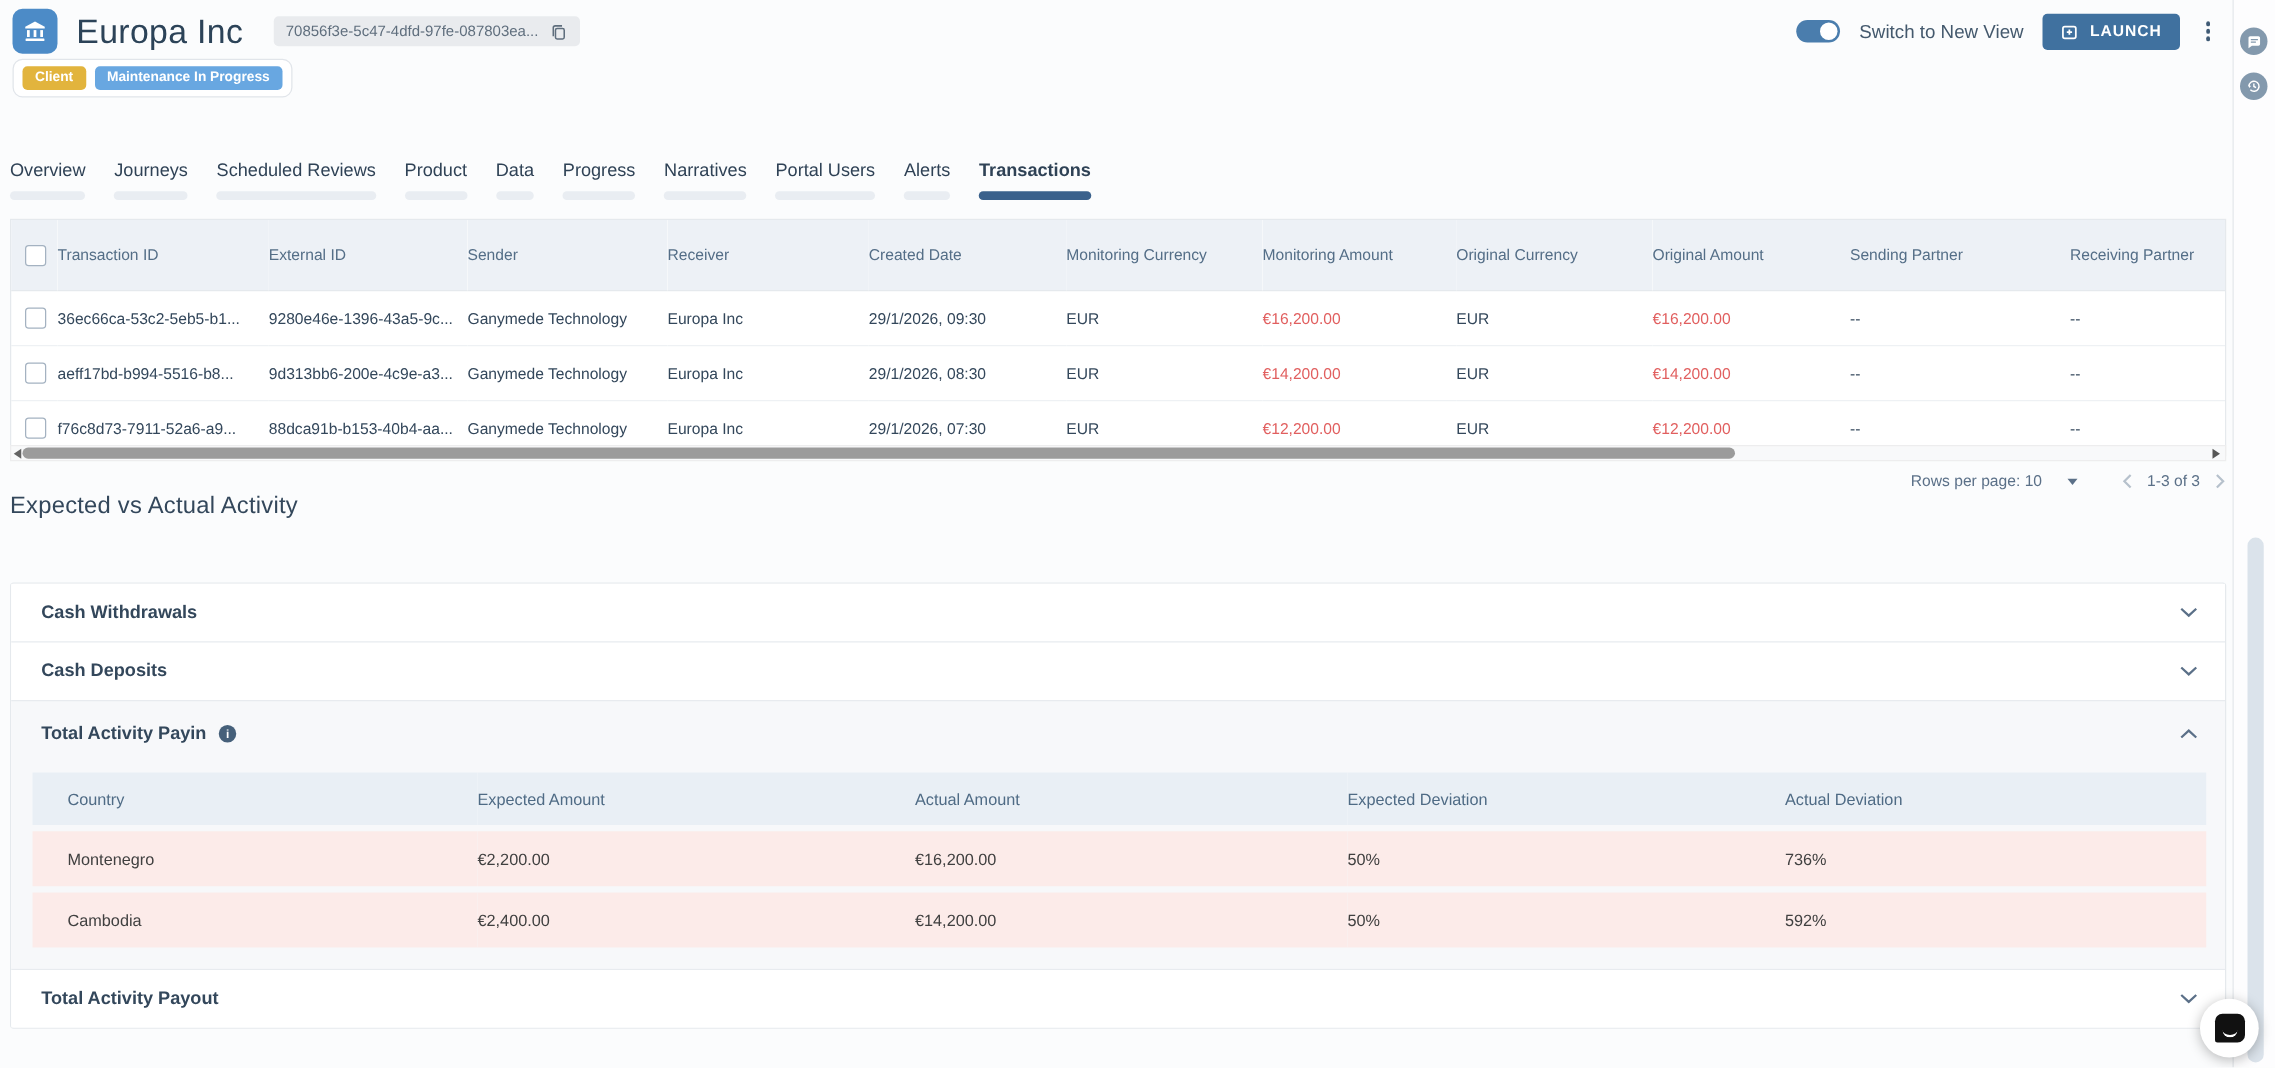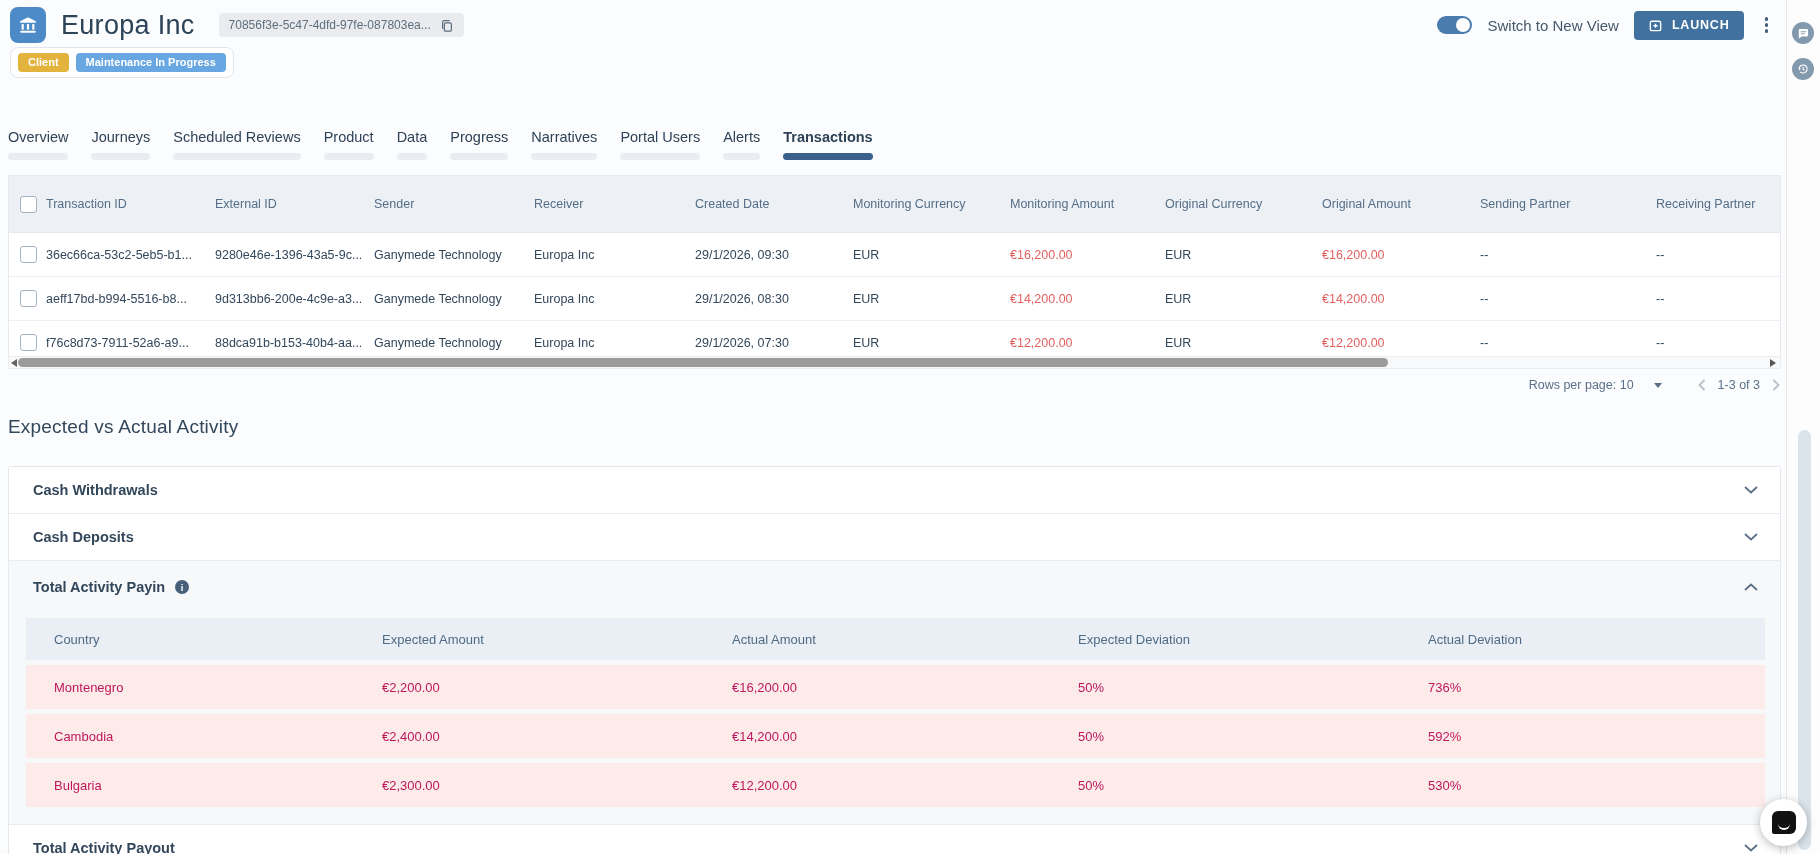--- a/index.html
+++ b/index.html
@@ -47,34 +47,34 @@
   .hs-right{position:absolute;right:4px;top:2px;width:0;height:0;border-top:4px solid transparent;border-bottom:4px solid transparent;border-left:6px solid #565656;cursor:pointer;}
 
   
   .pagination{position:absolute;top:378px;right:40px;display:flex;align-items:center;font-size:12.5px;color:#5b7088;gap:12px;}
   .rpp{display:flex;align-items:center;gap:20px;cursor:pointer;}
   .caret{width:0;height:0;border-left:4.5px solid transparent;border-right:4.5px solid transparent;border-top:5px solid #5b7088;display:inline-block;}
   .pg-chev{cursor:pointer;display:flex;align-items:center;}
   .pg-range{white-space:nowrap;}
 
   
-  .activity-heading{position:absolute;left:8px;top:416px;font-size:19px;font-weight:500;color:#33475b;margin:0;letter-spacing:.2px;}
+  .activity-heading{position:absolute;left:8px;top:394px;font-size:19px;font-weight:500;color:#33475b;margin:0;letter-spacing:.2px;}
   .accordion{position:absolute;left:8px;top:466px;width:1773px;background:#fff;border:1px solid #e5e9ed;border-radius:3px;box-sizing:border-box;}
   .acc-section{background:#fff;}
   .acc-section + .acc-section{border-top:1px solid #e8ebef;}
   .acc-section.expanded{background:#f7f8fa;}
   .acc-head{height:46px;display:flex;align-items:center;padding:0 22px 0 24px;cursor:pointer;}
   .acc-section.expanded .acc-head{height:52px;}
   .acc-label{font-weight:700;font-size:14.5px;color:#33475b;}
   .info-ic{width:14px;height:14px;border-radius:50%;background:#46607a;color:#fff;font-size:9.5px;font-weight:700;display:inline-flex;align-items:center;justify-content:center;margin-left:10px;}
   .acc-chev{margin-left:auto;display:flex;align-items:center;}
   .acc-body{padding:0 17px 12px;}
   .inner-table{width:100%;border-collapse:separate;border-spacing:0 5px;table-layout:fixed;}
   .inner-table th{background:#e9eff5;height:42px;font-weight:400;color:#4f6b85;font-size:13px;text-align:left;padding:0;white-space:nowrap;}
-  .inner-table td{background:#fcebe9;height:44px;font-size:13px;color:#be185d;padding:0;white-space:nowrap;}
+  .inner-table td{background:#fcebe9;height:44px;font-size:13px;color:#404040;padding:0;white-space:nowrap;}
   .inner-table th:first-child,.inner-table td:first-child{padding-left:28px;}
 
   
   .rail{position:absolute;right:0;top:0;bottom:0;width:33px;background:#fdfdfe;border-left:1px solid #e4e8ec;z-index:2;}
   .rail-btn{position:absolute;left:5px;width:22px;height:22px;border-radius:50%;background:#8399ad;display:flex;align-items:center;justify-content:center;cursor:pointer;}
   .rail-btn.comment{top:22px;}
   .rail-btn.history{top:58px;}
   .vthumb{position:absolute;left:11px;top:430px;width:13px;height:420px;background:#dbe3eb;border-radius:7px;cursor:pointer;}
 
   
@@ -343,27 +343,20 @@
               <td>50%</td>
               <td>736%</td>
             </tr>
             <tr>
               <td>Cambodia</td>
               <td>€2,400.00</td>
               <td>€14,200.00</td>
               <td>50%</td>
               <td>592%</td>
             </tr>
-            <tr>
-              <td>Bulgaria</td>
-              <td>€2,300.00</td>
-              <td>€12,200.00</td>
-              <td>50%</td>
-              <td>530%</td>
-            </tr>
           </tbody>
         </table>
       </div>
     </div>
     <div class="acc-section">
       <div class="acc-head">
         <span class="acc-label">Total Activity Payout</span>
         <span class="acc-chev">
           <svg width="14" height="8" viewBox="0 0 14 8" fill="none" stroke="#5b7088" stroke-width="1.8">
   <path d="M1 1 7 6.5 13 1"></path>

